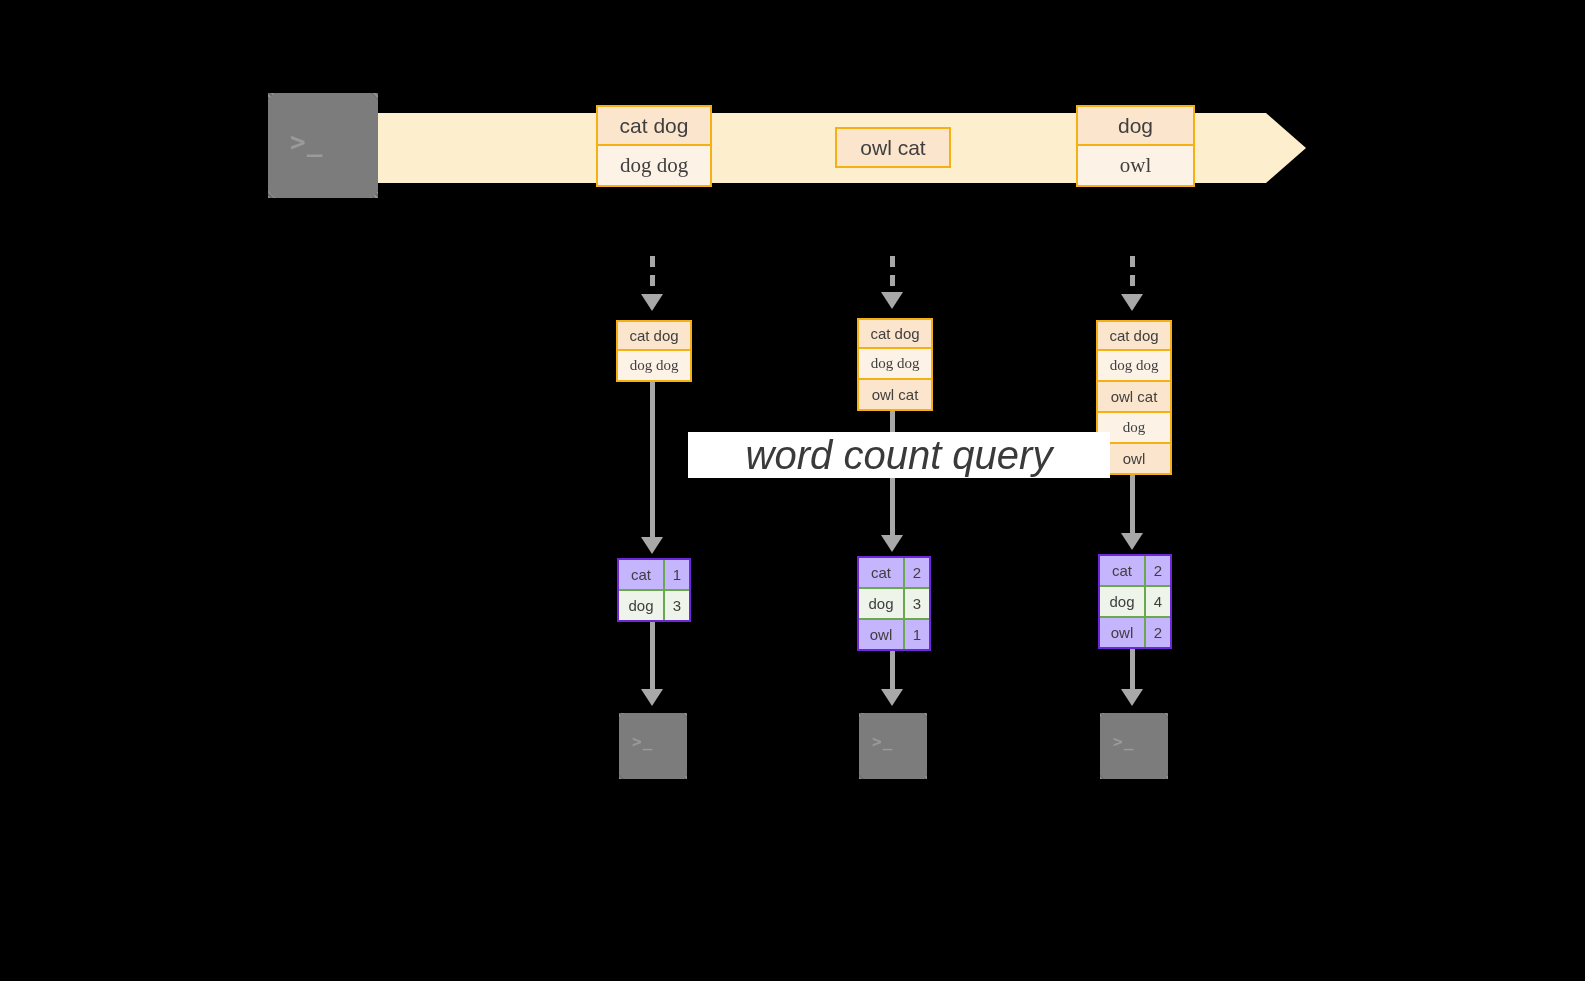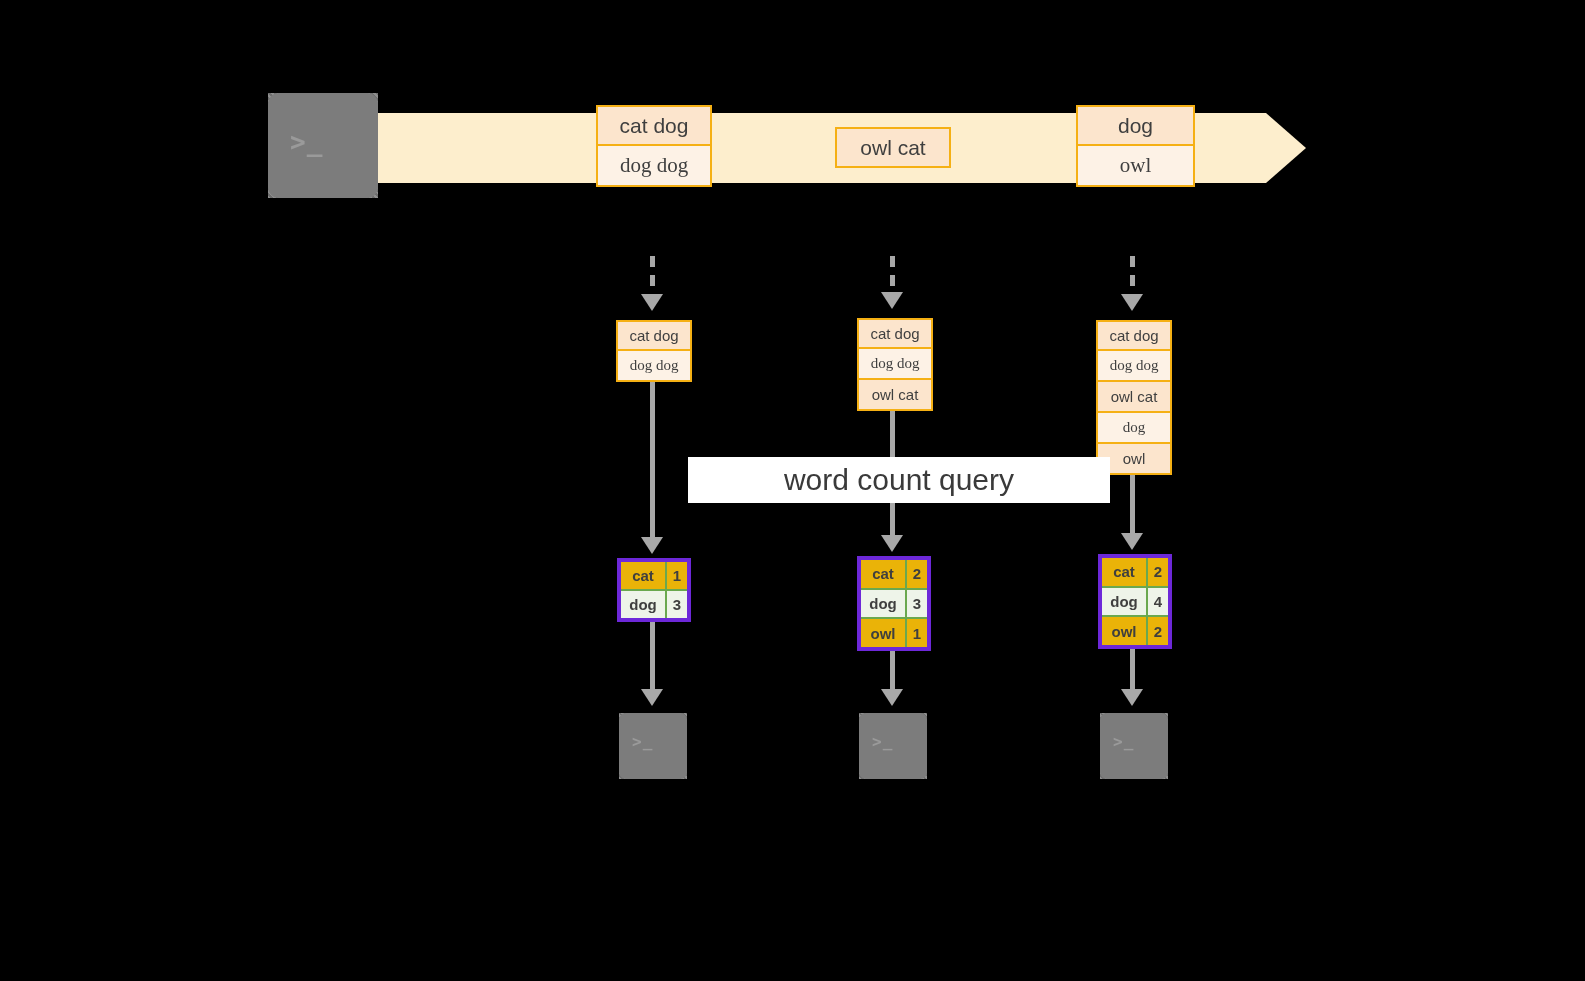--- a/index.html
+++ b/index.html
@@ -62,23 +62,23 @@
   }
   .ebox.alt{background:#fdf2e6;font-family:Liberation Serif, serif;}
 
   .estack{position:absolute;}
   .estack .ebox{position:relative;left:0;top:0;width:100%;}
 
   
   .rtable{
     position:absolute;
     box-sizing:border-box;
-    border:4px solid #6d28d9;
-    background:#eab308;
-    display:flex;flex-direction:column;font-weight:bold;
+    border:2px solid #6d28d9;
+    background:#c4b5fd;
+    display:flex;flex-direction:column;
   }
   .rrow{
     display:flex;flex:1 1 auto;box-sizing:border-box;
     border-bottom:2px solid #6aa84f;
   }
   .rrow:last-child{border-bottom:none;}
   .rrow.alt{background:#eef4e9;}
   .rcell-word{
     flex:0 0 46px;box-sizing:border-box;
     border-right:2px solid #6aa84f;
@@ -236,15 +236,15 @@
   </div>
 
   <div class="vline" style="left:1130px;top:649px;height:41px;"></div>
   <div class="vhead" style="left:1121px;top:689px;"></div>
 
   <div class="terminal small" style="left:1100px;top:713px;width:68px;height:66px;">
     <div class="face"></div>
     <div class="glyph" style="left:13px;top:21px;font-size:16px;">&gt;_</div>
   </div>
 
-  <div class="qband" style="left:688px;top:457px;width:422px;height:46px;font-size:30px;">word count query</div>
+  <div class="qband" style="left:688px;top:432px;width:422px;height:46px;font-size:40px;font-style:italic;">word count query</div>
 
 </div>
 
 </body></html>

